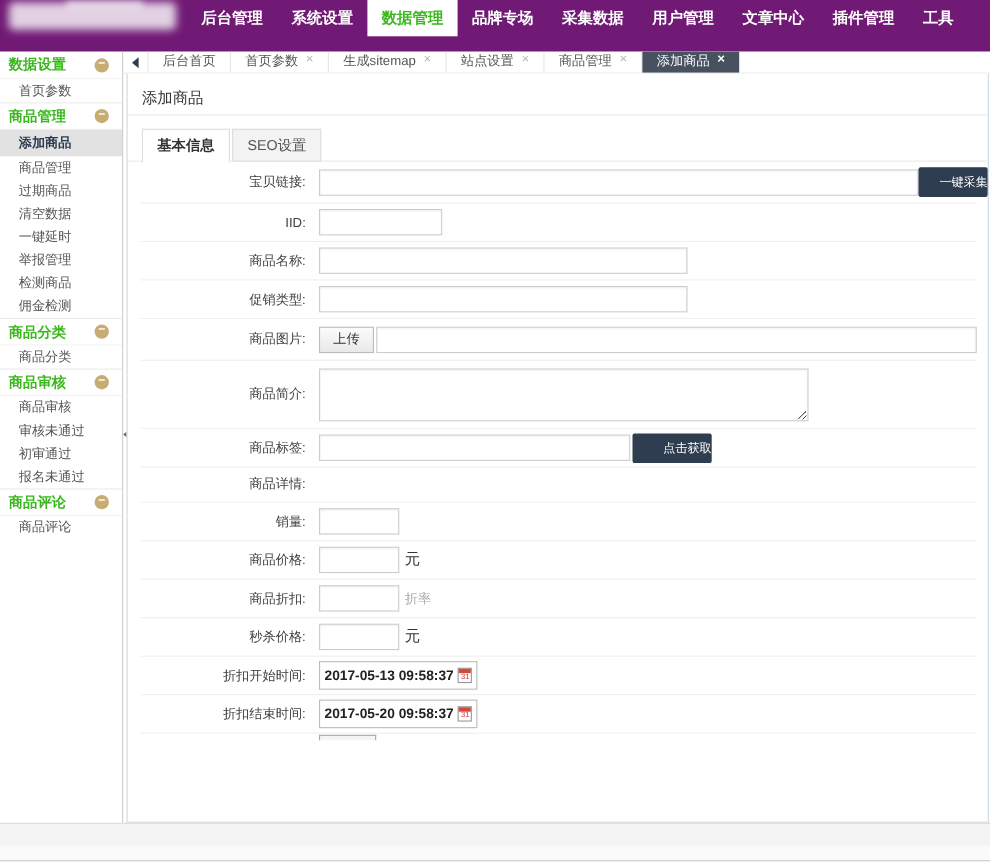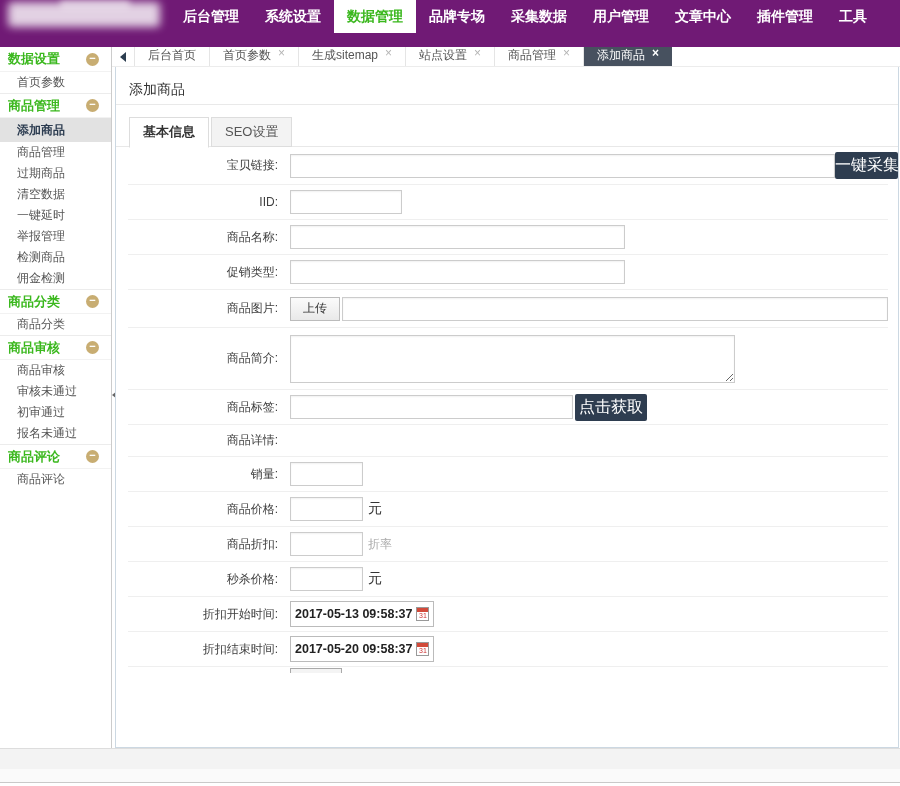--- a/index.html
+++ b/index.html
@@ -65,23 +65,23 @@
   .form-row { display:flex; align-items:center; border-bottom:1px solid #efefef; min-height:35px; }
   .form-row:last-child { border-bottom:none; }
   .row-label { width:150px; text-align:right; color:#404040; font-size:12px; flex:none;
                padding-right:0; margin-right:12px; white-space:nowrap; }
   .row-control { display:flex; align-items:center; flex:1; min-width:0; }
   .txt { height:24px; border:1px solid #ccc; background:#fff; padding:0 4px; font-size:12px;
          color:#333; box-shadow:inset 0 1px 2px rgba(0,0,0,.06); outline:none;
          font-family:"Liberation Sans", sans-serif; }
   .row-link { min-height:38px; }
   .row-link .txt { flex:1; }
-  .btn-dark { height:27px; border:none; background:#2e3d50; color:#fff; font-size:16px;
+  .btn-dark { height:27px; border:none; background:#2e3d50; color:#fff; font-size:11px;
          padding:0 12px; cursor:pointer; border-radius:2px; white-space:nowrap;
-         font-family:"Liberation Sans", sans-serif; }
+         font-family:"Liberation Sans", sans-serif;text-align:right; }
   .row-link .btn-dark { margin-right:-10px; width:63px; padding:0; flex:none; }
   .sel { height:22px; border:1px solid #999; background:#fff; display:inline-flex;
          align-items:center; padding:0 5px; cursor:pointer; min-width:20px; }
   .sel .sel-value { font-size:12px; color:#333; margin-right:6px; }
   .chev-down { width:0; height:0; border-left:3px solid transparent; border-right:3px solid transparent;
          border-top:4px solid #333; }
   .row-upload { min-height:38px; }
   .btn-upload { height:24px; padding:0 12px; border:1px solid #bbb; color:#333; font-size:12px;
          background:linear-gradient(#fbfbfb,#e9e9e9); cursor:pointer;
          font-family:"Liberation Sans", sans-serif; }

